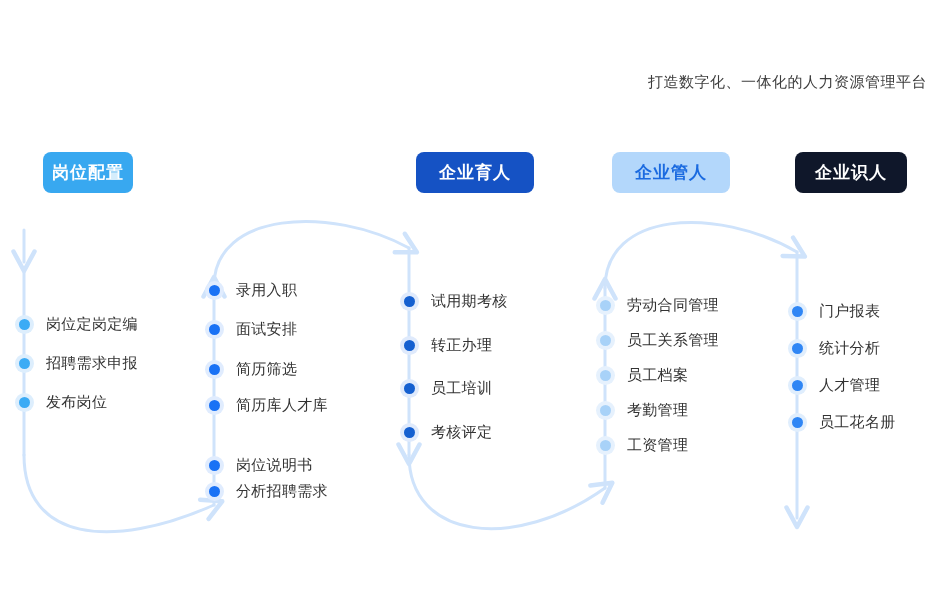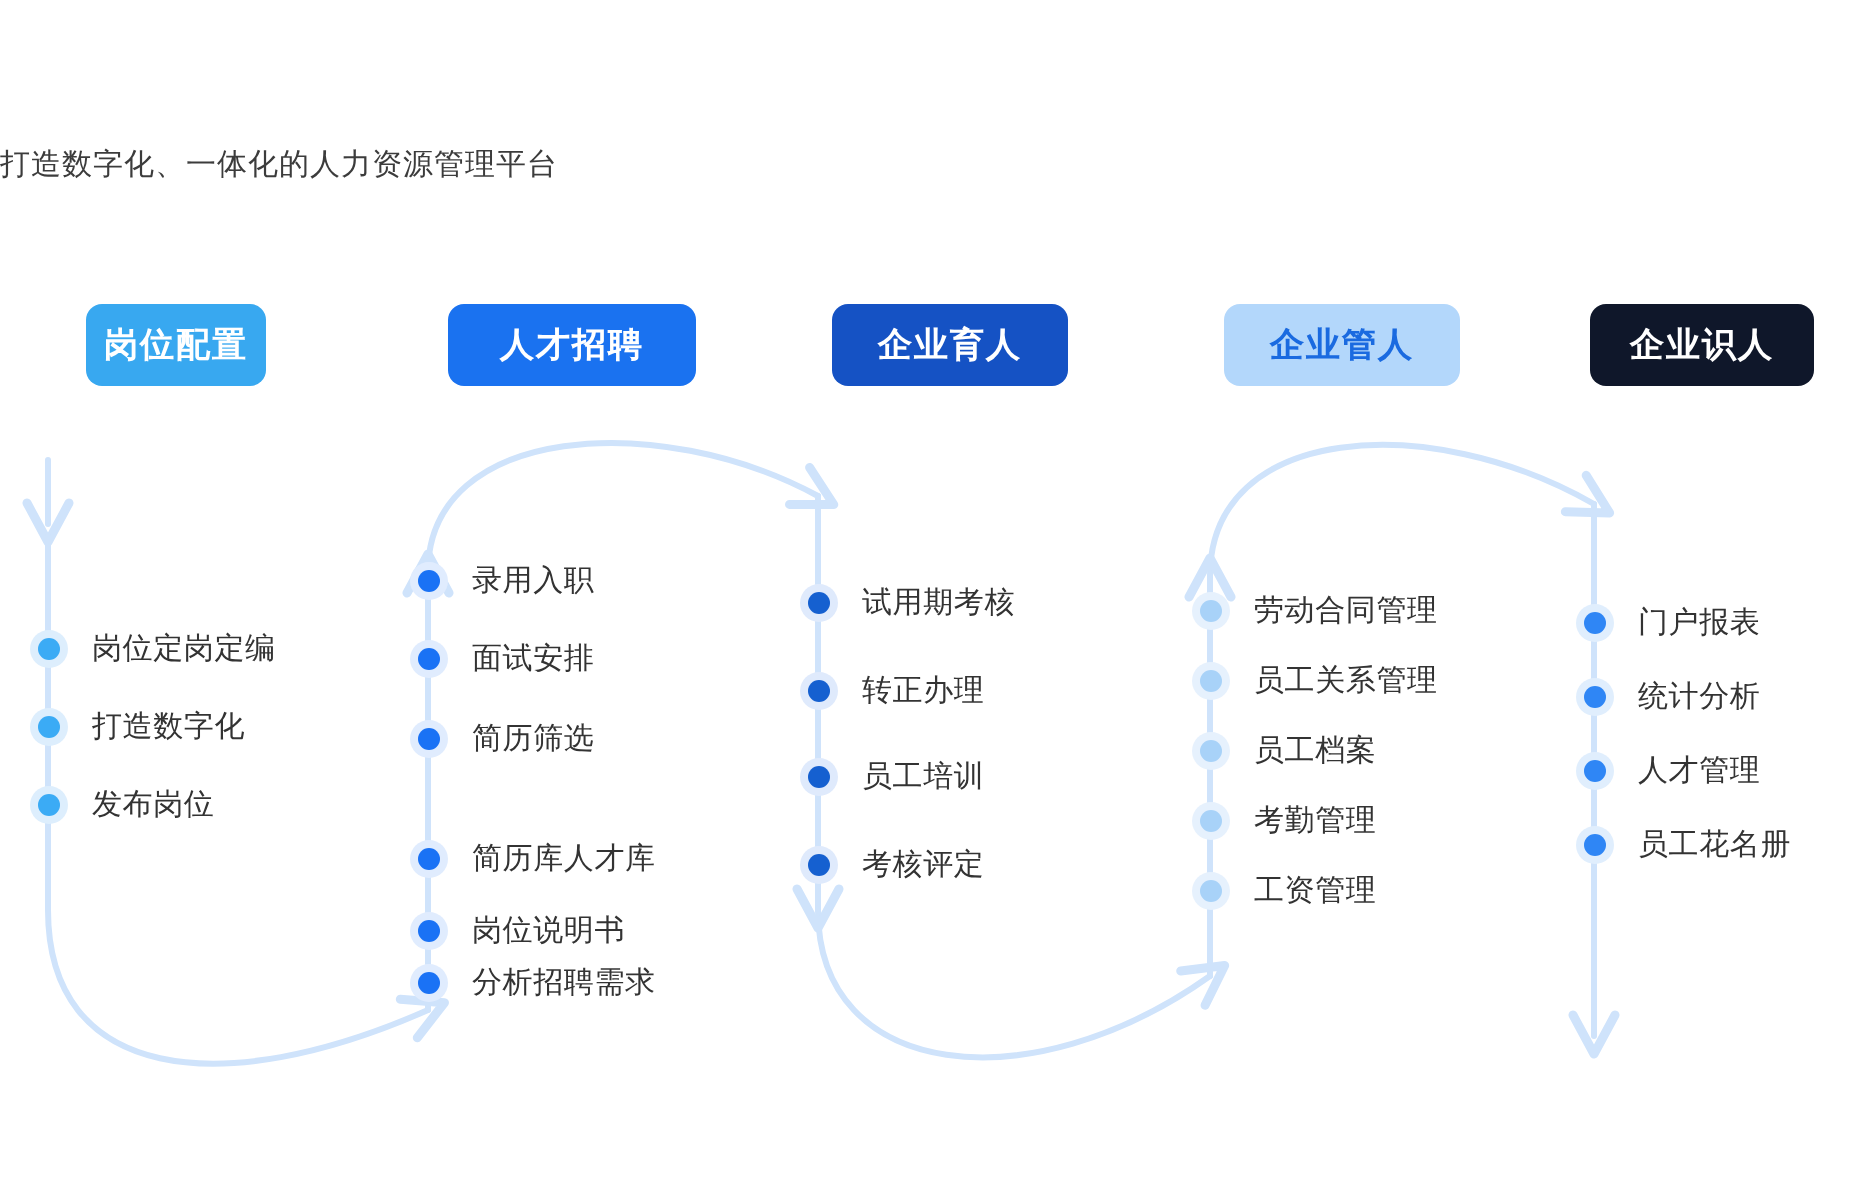--- a/index.html
+++ b/index.html
@@ -31,21 +31,21 @@
     font-size: 27px;
     font-weight: bold;
     color: #1a1a1a;
     letter-spacing: 1px;
   }
   .page-subtitle {
     position: absolute;
     left: 0;
     top: 73px;
     width: 927px;
-    text-align: left;
+    text-align: right;
     font-size: 15px;
     font-weight: normal;
     color: #3c3c3c;
     letter-spacing: 0.5px;
   }
 
   
   #connectors {
     position: absolute;
     left: 0;
@@ -135,37 +135,36 @@
 
       <path d="M605,488 L605,288"></path>
 
       <path d="M605,288 C605,212 715,205 797,252" marker-start="url(#ah)" marker-end="url(#ah)"></path>
 
       <path d="M797,252 L797,518" marker-end="url(#ah)"></path>
     </g>
   </svg>
 
   <div class="pill" style="left:43px;  top:152px; width:90px; background:#38a8f0;">岗位配置</div>
-  <div class="pill" style="left:224px; top:152px; width:124px; background:#1a72f0;">人才招聘</div>
   <div class="pill" style="left:416px; top:152px; width:118px; background:#1552c4;">企业育人</div>
   <div class="pill" style="left:612px; top:152px; width:118px; background:#b3d7fb; color:#1a6ae0;">企业管人</div>
   <div class="pill" style="left:795px; top:152px; width:112px; background:#0f172a;">企业识人</div>
 
   <div class="stage-col" style="left:15px; top:0;">
     <div class="node" style="left:0; top:315px;">
       <span class="node-dot-halo" style="background:#ddeefd;">
         <span class="node-dot" style="background:#3babf5;"></span>
       </span>
       <span class="node-label">岗位定岗定编</span>
     </div>
     <div class="node" style="left:0; top:354px;">
       <span class="node-dot-halo" style="background:#ddeefd;">
         <span class="node-dot" style="background:#3babf5;"></span>
       </span>
-      <span class="node-label">打造数字化</span>
+      <span class="node-label">招聘需求申报</span>
     </div>
     <div class="node" style="left:0; top:393px;">
       <span class="node-dot-halo" style="background:#ddeefd;">
         <span class="node-dot" style="background:#3babf5;"></span>
       </span>
       <span class="node-label">发布岗位</span>
     </div>
   </div>
 
   <div class="stage-col" style="left:205px; top:0;">
@@ -180,21 +179,21 @@
         <span class="node-dot" style="background:#1a72f5;"></span>
       </span>
       <span class="node-label">面试安排</span>
     </div>
     <div class="node" style="left:0; top:360px;">
       <span class="node-dot-halo" style="background:#e0ecfe;">
         <span class="node-dot" style="background:#1a72f5;"></span>
       </span>
       <span class="node-label">简历筛选</span>
     </div>
-    <div class="node" style="left:0; top:420px;">
+    <div class="node" style="left:0; top:396px;">
       <span class="node-dot-halo" style="background:#e0ecfe;">
         <span class="node-dot" style="background:#1a72f5;"></span>
       </span>
       <span class="node-label">简历库人才库</span>
     </div>
     <div class="node" style="left:0; top:456px;">
       <span class="node-dot-halo" style="background:#e0ecfe;">
         <span class="node-dot" style="background:#1a72f5;"></span>
       </span>
       <span class="node-label">岗位说明书</span>

